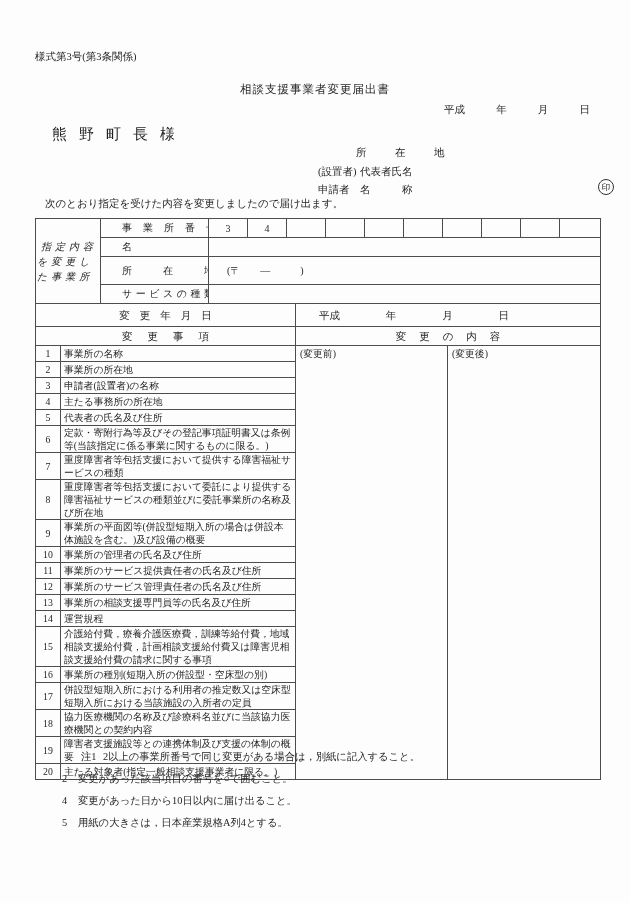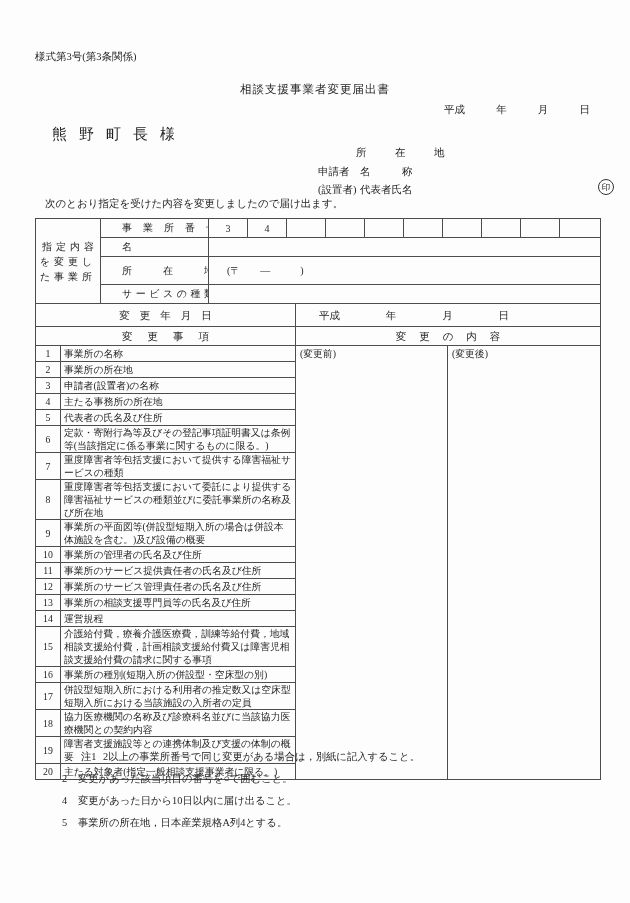--- a/index.html
+++ b/index.html
@@ -29,22 +29,22 @@
   .tables{top:218px;left:35px;width:565px;}
   table{border-collapse:collapse;table-layout:fixed;width:565px;}
   td{border:1px solid #4d4d4d;overflow:hidden;}
 
   
   .ta td{font-size:10px;vertical-align:middle;}
   .ta .r1{height:19px;}
   .ta .r2{height:19px;}
   .ta .r3{height:28px;}
   .ta .r4{height:19px;}
-  .side{text-align:center;letter-spacing:4px;text-indent:4px;white-space:pre-line;
-        font-size:10px;line-height:15px;}
+  .side{text-align:left;letter-spacing:4px;text-indent:4px;white-space:pre-line;
+        font-size:10px;line-height:15px;font-style:italic;}
   .flabel{padding-left:21px;white-space:nowrap;}
   .ls-num{letter-spacing:11px;}
   .ls-name{letter-spacing:78px;}
   .ls-addr{letter-spacing:31px;}
   .ls-svc{letter-spacing:3.5px;}
   .digit{text-align:center;}
   .postal{vertical-align:top;padding:1px 0 0 18px;white-space:nowrap;}
 
   
   .tb{margin-top:-1px;}
@@ -77,22 +77,22 @@
     <span>平成</span>
     <span>年</span>
     <span>月</span>
     <span>日</span>
   </div>
 
   <div class="abs addressee">熊野町長様</div>
 
   <div class="abs app-block">
     <div class="app-row app-addr">所　在　地</div>
+    <div class="app-row"><span class="app-mid">(設置者)</span><span>代表者氏名</span></div>
     <div class="app-row"><span class="app-mid">申請者</span><span>名　　　称</span></div>
-    <div class="app-row"><span class="app-mid">(設置者)</span><span>代表者氏名</span></div>
   </div>
 
   <div class="abs seal">
       <span>印</span>
     </div>
 
   <div class="abs intro">次のとおり指定を受けた内容を変更しましたので届け出ます。</div>
 
   <div class="abs tables">
 
@@ -249,16 +249,16 @@
             <td class="item">主たる対象者(指定一般相談支援事業者に限る。)</td>
           </tr>
     </tbody>
       </table>
   </div>
 
   <div class="abs notes">
     <div class="note-row"><span class="note-no">注1</span><span class="note-text">2以上の事業所番号で同じ変更がある場合は，別紙に記入すること。</span></div>
     <div class="note-row indent"><span class="note-no">2</span><span class="note-text">変更があった該当項目の番号を○で囲むこと。</span></div>
     <div class="note-row indent"><span class="note-no">4</span><span class="note-text">変更があった日から10日以内に届け出ること。</span></div>
-    <div class="note-row indent"><span class="note-no">5</span><span class="note-text">事業所の所在地，日本産業規格A列4とする。</span></div>
+    <div class="note-row indent"><span class="note-no">5</span><span class="note-text">用紙の大きさは，日本産業規格A列4とする。</span></div>
   </div>
 
 </div>
 
 </body></html>

